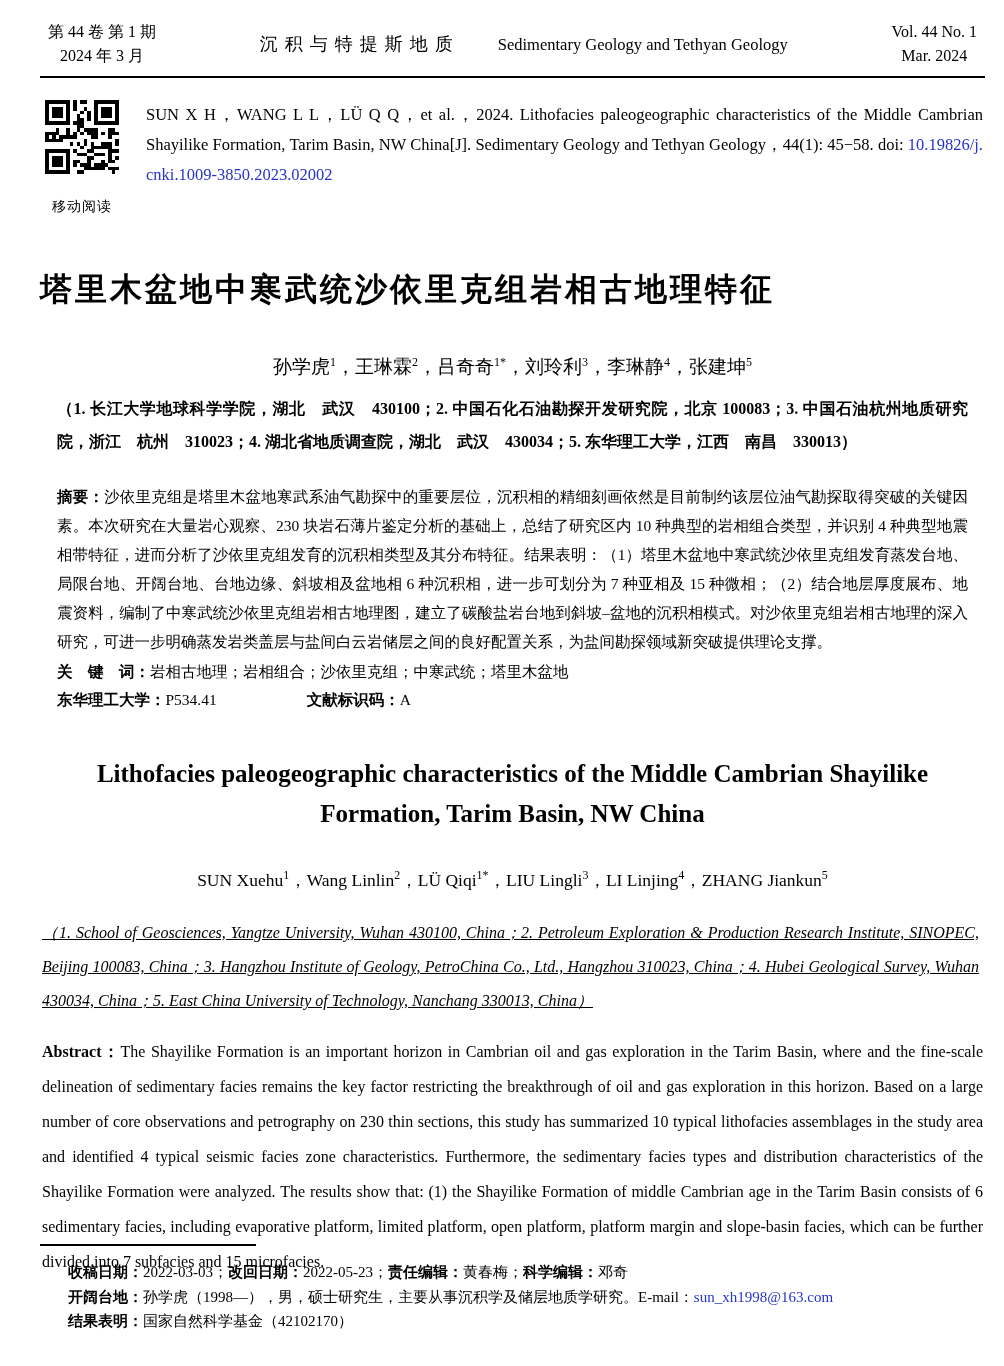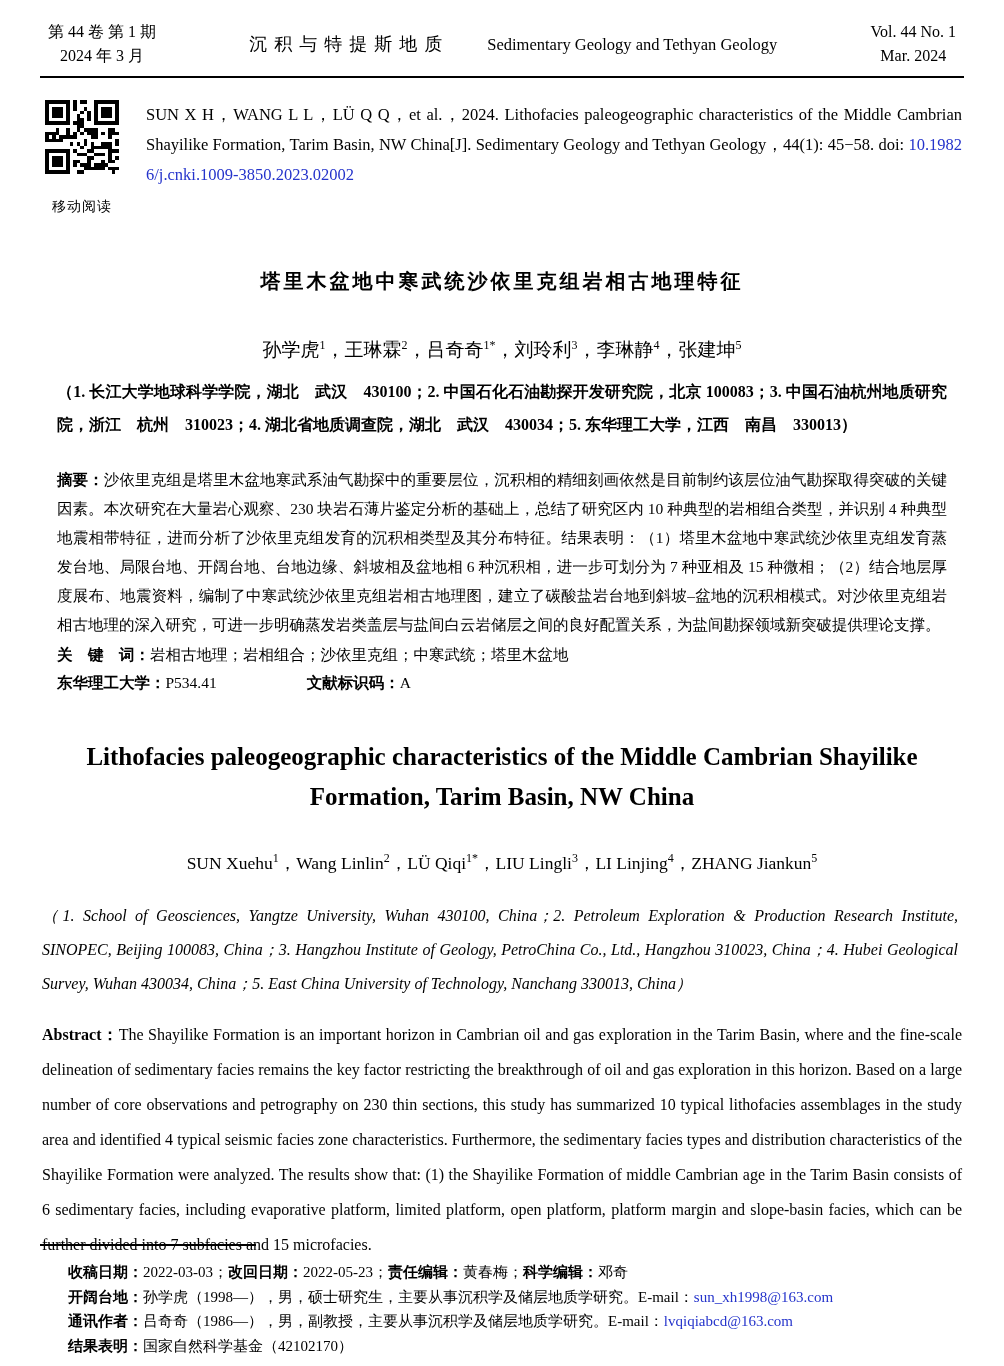--- a/index.html
+++ b/index.html
@@ -4,21 +4,21 @@
 <style>
   :root { --link-blue: #2433cb; }
   * { box-sizing: border-box; }
   html, body { margin: 0; padding: 0; background: #ffffff; }
   body {
     width: 1004px; height: 1366px;
     font-family: "Liberation Serif", "DejaVu Serif", serif;
     color: #000;
     overflow: hidden;
   }
-  .page { width: 1004px; height: 958px; padding: 16px 40px 0 40px; position: relative; }
+  .page { width: 1004px; height: 958px; padding: 16px 19px 0 40px; position: relative; }
 
   
   .journal-header {
     display: flex; align-items: center; justify-content: space-between;
     padding: 4px 8px 8px 8px;
   }
   .jh-left, .jh-right { font-size: 16px; line-height: 24px; text-align: center; white-space: nowrap; }
   .jh-center { display: flex; align-items: baseline; gap: 38px; flex: 1; justify-content: center; }
   .jcn { font-size: 18px; letter-spacing: 7px; font-family: "Liberation Serif", serif; }
   .jen { font-size: 16.5px; }
@@ -29,22 +29,22 @@
   .qr-col { width: 102px; flex: 0 0 102px; text-align: left; }
   .qr-col svg { width: 76px; height: 74px; display: block; shape-rendering: crispEdges; }
   .qr-caption { font-size: 14px; margin-top: 24px; letter-spacing: 1px; width: 76px; text-align: center; }
   .cite-text { flex: 1; font-size: 16.5px; line-height: 30px; text-align: justify; }
   .cite-p { margin: 0; }
   a.link { color: var(--link-blue); text-decoration: none; cursor: pointer; word-break: break-all; }
 
   
   .title-cn {
     font-family: "Liberation Sans", "DejaVu Sans", sans-serif;
-    font-weight: bold; font-size: 20px; letter-spacing: 3px;
-    text-align: center; margin: 52px 0 0 0;
+    font-weight: bold; font-size: 32px; letter-spacing: 3px;
+    margin: 52px 0 0 0;
   }
   .authors { text-align: center; font-size: 19px; margin-top: 42px; }
   .authors sup { font-size: 12px; }
   .affil-cn {
     font-size: 16px; line-height: 33px; text-align: justify;
     margin: 12px 0 0 0; padding: 0 17px; font-weight: bold;
   }
 
   
   .hei { font-family: "Liberation Sans", "DejaVu Sans", sans-serif; font-weight: bold; font-style: normal; }
@@ -57,21 +57,21 @@
   .doc-code { margin-left: 90px; }
 
   
   .title-en {
     font-size: 25px; font-weight: bold; text-align: center;
     line-height: 40px; margin: 40px auto 0 auto; max-width: 870px;
   }
   .authors-en { font-size: 17.5px; margin-top: 34px; }
   .affil-en {
     font-style: italic; font-size: 16px; line-height: 34px; text-align: justify;
-    margin: 24px 4px 0 0; padding: 0 2px;
+    margin: 24px 4px 0 0; padding: 0 2px; text-decoration: underline;
   }
   .abstract-en {
     font-size: 16px; line-height: 35px; text-align: justify;
     margin: 16px 0 0 0; padding: 0 2px;
   }
   .abstract-en b { font-style: normal; }
 
   
   .footnote { position: absolute; left: 40px; right: 40px; top: 1244px; }
   .foot-rule { width: 216px; border-top: 2.5px solid #000; margin-bottom: 14px; }
@@ -247,17 +247,16 @@
   <h2 class="title-en">Lithofacies paleogeographic characteristics of the Middle Cambrian Shayilike Formation, Tarim Basin, NW China</h2>
   <div class="authors authors-en" id="authors-en"><span>SUN Xuehu<sup>1</sup></span>，<span>Wang Linlin<sup>2</sup></span>，<span>LÜ Qiqi<sup>1*</sup></span>，<span>LIU Lingli<sup>3</sup></span>，<span>LI Linjing<sup>4</sup></span>，<span>ZHANG Jiankun<sup>5</sup></span></div>
   <p class="affil-en">（1.  School of Geosciences, Yangtze University, Wuhan 430100, China；2.  Petroleum Exploration &amp; Production Research Institute, SINOPEC, Beijing 100083, China；3.  Hangzhou Institute of Geology, PetroChina Co., Ltd., Hangzhou 310023, China；4.  Hubei Geological Survey, Wuhan 430034, China；5.  East China University of Technology, Nanchang 330013, China）</p>
 
   <p class="abstract-en"><b>Abstract：</b><span>The Shayilike Formation is an important horizon in Cambrian oil and gas exploration in the Tarim Basin, where and the fine-scale delineation of sedimentary facies remains the key factor restricting the breakthrough of oil and gas exploration in this horizon. Based on a large number of core observations and petrography on 230 thin sections, this study has summarized 10 typical lithofacies assemblages in the study area and identified 4 typical seismic facies zone characteristics. Furthermore, the sedimentary facies types and distribution characteristics of the Shayilike Formation were analyzed. The results show that: (1) the Shayilike Formation of middle Cambrian age in the Tarim Basin consists of 6  sedimentary facies, including evaporative platform, limited platform, open platform, platform margin and slope-basin facies, which can be further divided into 7 subfacies and 15 microfacies.</span></p>
 
   <footer class="footnote">
     <div class="foot-rule"></div>
     <div class="foot-line"><b class="hei">收稿日期：</b><span>2022-03-03；</span><b class="hei">改回日期：</b><span>2022-05-23；</span><b class="hei">责任编辑：</b><span>黄春梅；</span><b class="hei">科学编辑：</b><span>邓奇</span></div>
     <div class="foot-line"><b class="hei">开阔台地：</b><span>孙学虎（1998—），男，硕士研究生，主要从事沉积学及储层地质学研究。E-mail：</span><a class="link">sun_xh1998@163.com</a></div>
-    <div class="foot-line"><b class="hei">通讯作者：</b><span>吕奇奇（1986—），男，副教授，主要从事沉积学及储层地质学研究。E-mail：</span><a class="link">lvqiqiabcd@163.com</a></div>
     <div class="foot-line"><b class="hei">结果表明：</b><span>国家自然科学基金（42102170）</span></div>
   </footer>
 
 </div>
 
 </body></html>

